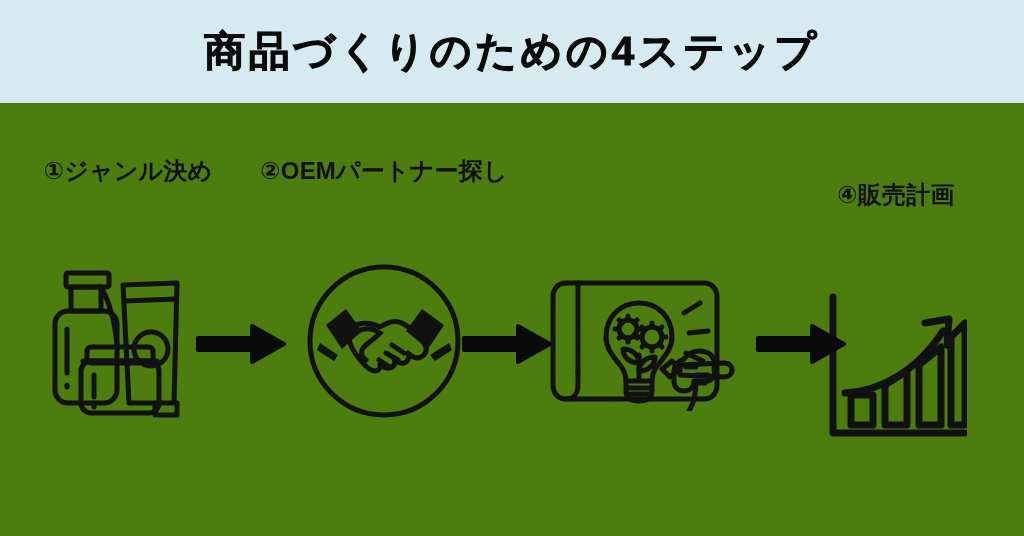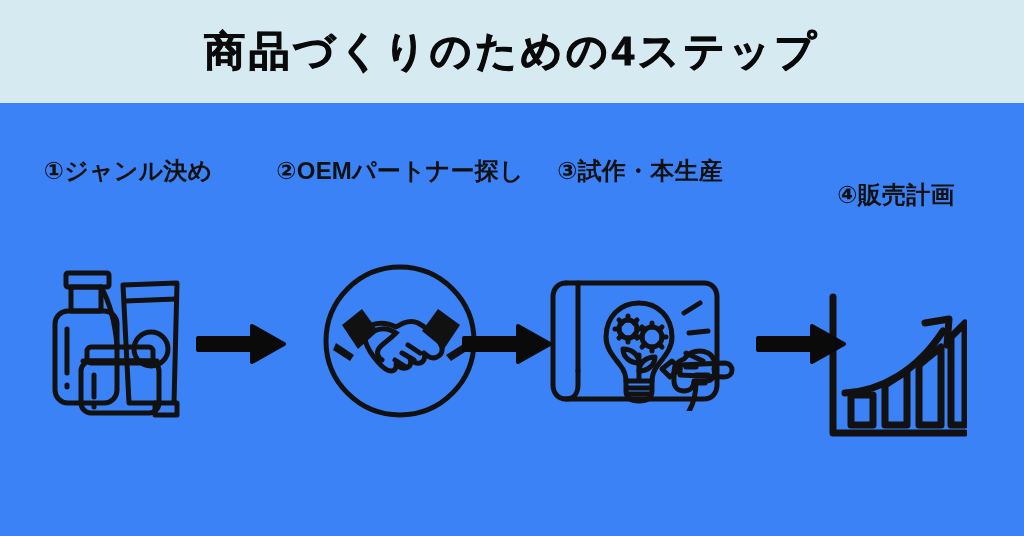--- a/index.html
+++ b/index.html
@@ -10,21 +10,21 @@
     width: 1024px;
     height: 536px;
     overflow: hidden;
     font-family: "Liberation Sans", "DejaVu Sans", sans-serif;
     background: #f2fbfd;
   }
   .slide {
     position: relative;
     width: 1024px;
     height: 536px;
-    background: #3b82f6;
+    background: #4d7c0f;
   }
   
   .header-band {
     position: absolute;
     left: 0;
     top: 0;
     width: 1024px;
     height: 103px;
     background: #d6eaf2;
   }
@@ -53,21 +53,21 @@
     height: 433px;
   }
   .step {
     position: absolute;
     top: 0;
     width: 256px;
     height: 433px;
     padding-left: 9px;
   }
   .step-1 { left: 0; }
-  .step-2 { left: 272px; }
+  .step-2 { left: 256px; }
   .step-3 { left: 512px; }
   .step-4 { left: 768px; margin-top: 24px; }
 
   .step-label {
     position: absolute;
     top: 52px;
     left: 0;
     width: 256px;
     text-align: center;
     font-size: 24px;
@@ -159,21 +159,20 @@
                    C52 94 48 88 46 82 C44 76 44 70 48 66 Z" fill="none" stroke="#111" stroke-width="5" stroke-linejoin="round"></path>
           <path d="M54 70 C62 66 70 68 76 72 C70 78 64 82 60 86 C56 90 57 96 62 99" fill="none" stroke="#111" stroke-width="5" stroke-linecap="round"></path>
           <path d="M88 84 L100 92" fill="none" stroke="#111" stroke-width="5" stroke-linecap="round"></path>
           <path d="M82 92 L94 99" fill="none" stroke="#111" stroke-width="5" stroke-linecap="round"></path>
           <path d="M75 99 L86 106" fill="none" stroke="#111" stroke-width="5" stroke-linecap="round"></path>
         </svg>
       </div>
     </div>
 
     <div class="step step-3">
-      <div class="step-label">③試作・本生産</div>
       <div class="step-icon">
         <svg width="192" height="140" viewBox="0 0 192 140" fill="none" stroke="#111" stroke-width="5" stroke-linejoin="round" stroke-linecap="round">
 
           <path d="M22 12 L160 12 C168 12 173 18 173 26 L173 114
                    C173 122 168 128 160 128 L22 128"></path>
           <path d="M22 12 C14 12 9 18 9 26 L9 114 C9 122 14 128 22 128
                    C30 128 34 122 34 114 L34 100"></path>
           <path d="M34 12 L34 100"></path>
 
           <path d="M62 66 C62 46 76 32 95 32 C114 32 128 46 128 66

